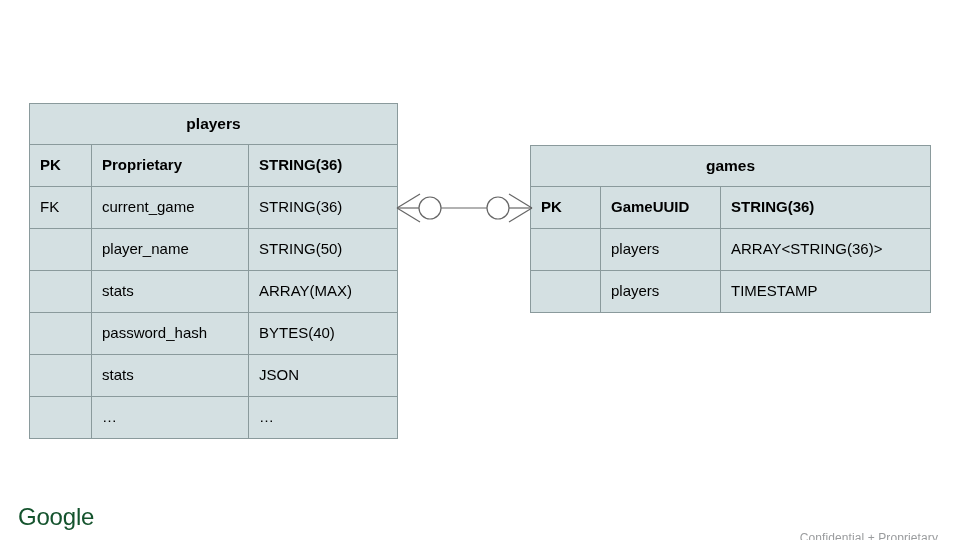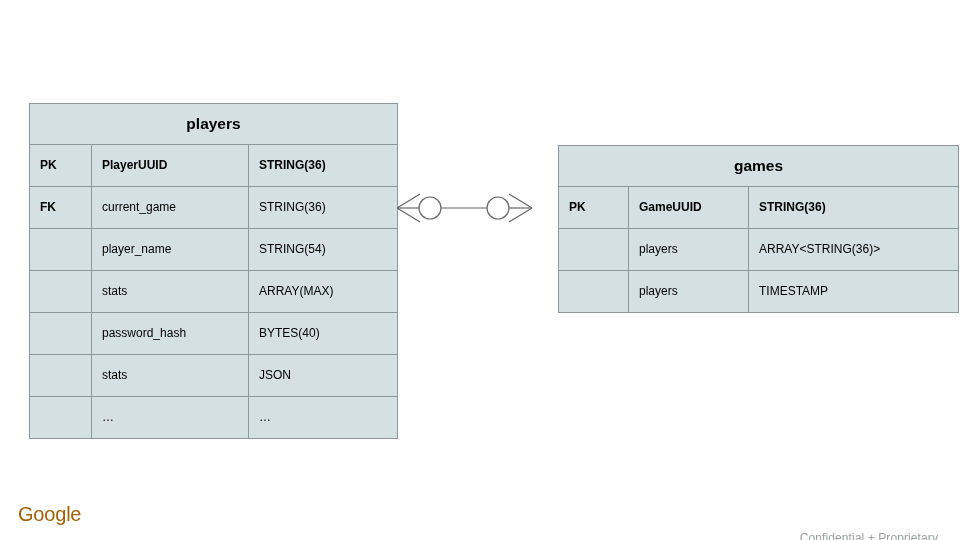--- a/index.html
+++ b/index.html
@@ -26,36 +26,36 @@
     position: absolute;
     border-collapse: collapse;
     table-layout: fixed;
     background: #d4e0e2;
     border: 1px solid #8a9a9c;
   }
   .entity td {
     border: 1px solid #8a9a9c;
     background: #d4e0e2;
     color: #000000;
-    font-size: 12px;
+    font-size: 15px;
     line-height: 1.1;
     padding: 0 10px;
     height: 41px;
     vertical-align: middle;
     white-space: nowrap;
     overflow: hidden;
   }
   .entity .title-cell {
     text-align: center;
     font-weight: bold;
     font-size: 15.5px;
     height: 40px;
   }
   .entity .key-cell {
-    font-weight: bold;
+    font-weight: normal;
     text-align: left;
     padding-left: 10px;
   }
   .entity tr.pk-row td {
     font-weight: bold;
   }
   .ellipsis-cell {
     color: #3c3c3c;
     letter-spacing: 1px;
   }
@@ -68,42 +68,41 @@
   }
   #players-table col.c-key   { width: 62px; }
   #players-table col.c-name  { width: 157px; }
   #players-table col.c-type  { width: 149px; }
 
   
   #games-table {
     left: 530px;
     top: 145px;
     width: 400px;
-    margin-left: 28px;
   }
   #games-table col.c-key   { width: 70px; }
   #games-table col.c-name  { width: 120px; }
   #games-table col.c-type  { width: 210px; }
 
   
   #relationship {
     position: absolute;
     left: 392px;
     top: 178px;
     width: 146px;
     height: 60px;
   }
 
   
   #footer-logo {
     position: absolute;
     left: 18px;
     top: 503px;
-    font-size: 20px;
-    color: #a16207;
+    font-size: 24px;
+    color: #14532d;
     font-family: "Liberation Sans", sans-serif;
     letter-spacing: -0.2px;
     user-select: none;
   }
   #footer-confidential {
     position: absolute;
     right: 22px;
     top: 512px;
     font-size: 12px;
     color: #9a9c9e;
@@ -121,32 +120,32 @@
       <col class="c-key">
         <col class="c-name">
         <col class="c-type">
     </colgroup>
     <tbody>
       <tr>
         <td class="title-cell" colspan="3">players</td>
       </tr>
       <tr class="pk-row">
         <td class="key-cell">PK</td>
-        <td>PlayerUUID</td>
+        <td>Proprietary</td>
         <td>STRING(36)</td>
       </tr>
       <tr>
         <td class="key-cell">FK</td>
         <td>current_game</td>
         <td>STRING(36)</td>
       </tr>
       <tr>
         <td class="key-cell"></td>
         <td>player_name</td>
-        <td>STRING(54)</td>
+        <td>STRING(50)</td>
       </tr>
       <tr>
         <td class="key-cell"></td>
         <td>stats</td>
         <td>ARRAY(MAX)</td>
       </tr>
       <tr>
         <td class="key-cell"></td>
         <td>password_hash</td>
         <td>BYTES(40)</td>

